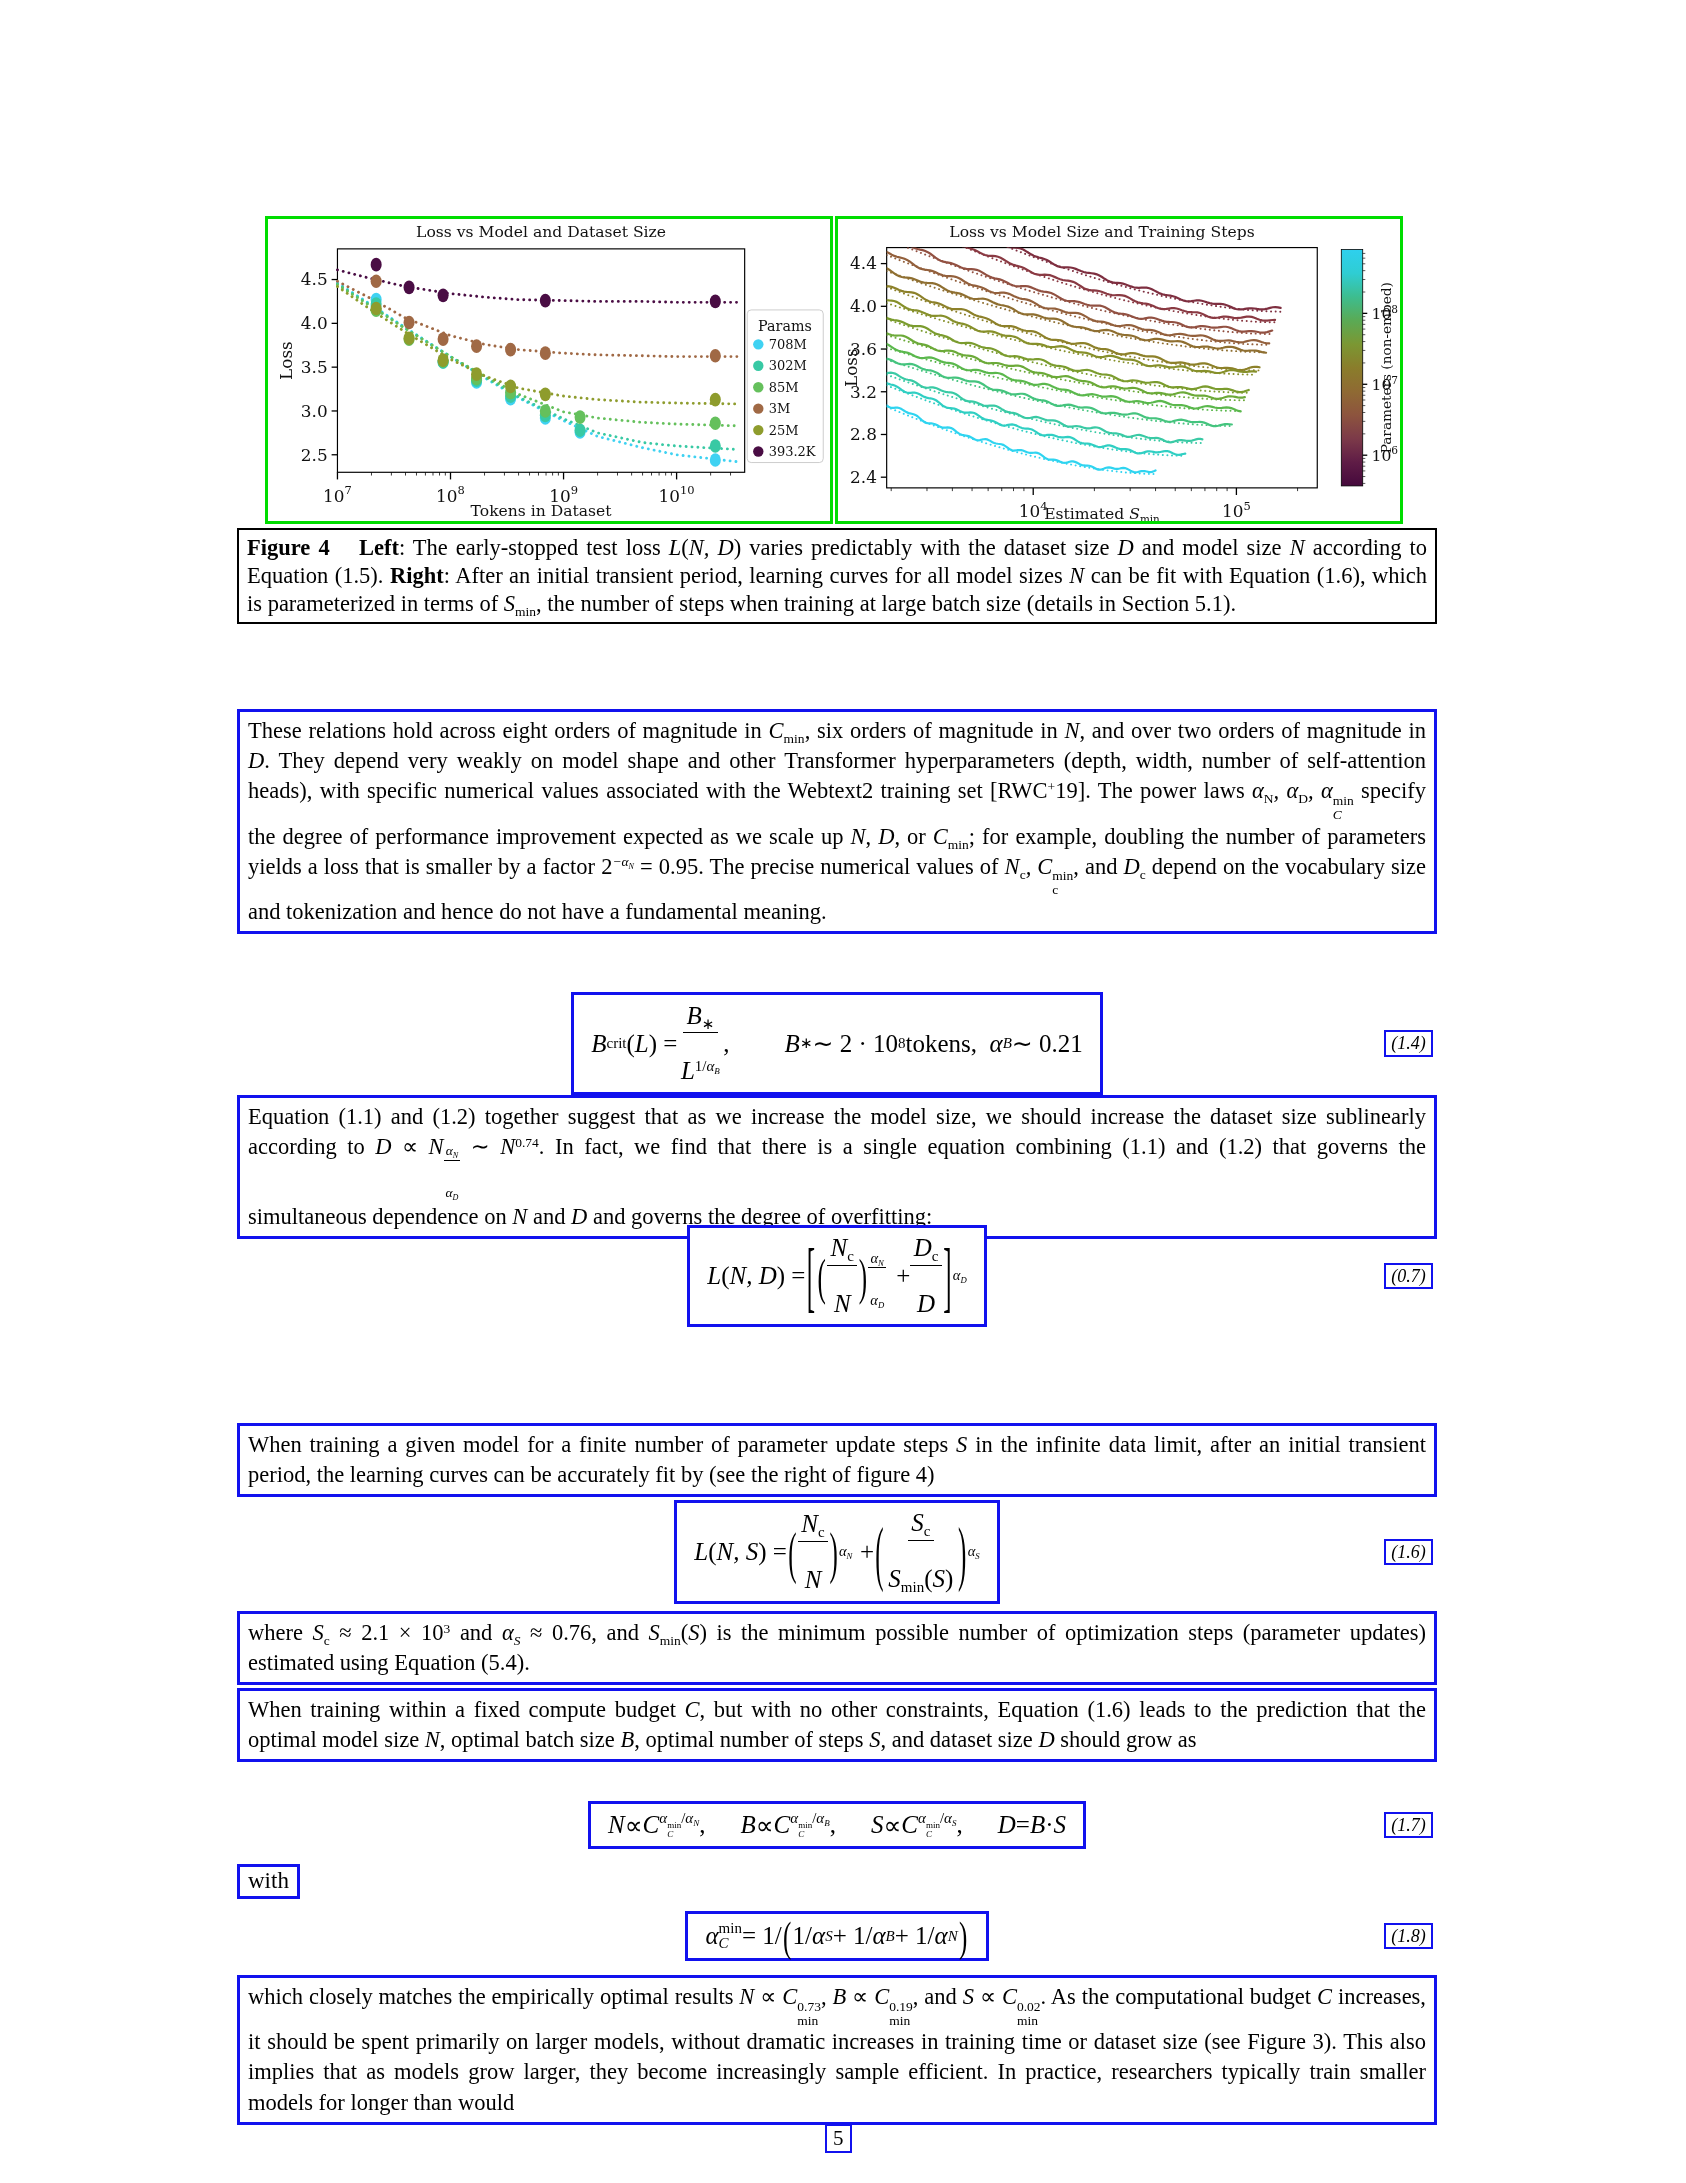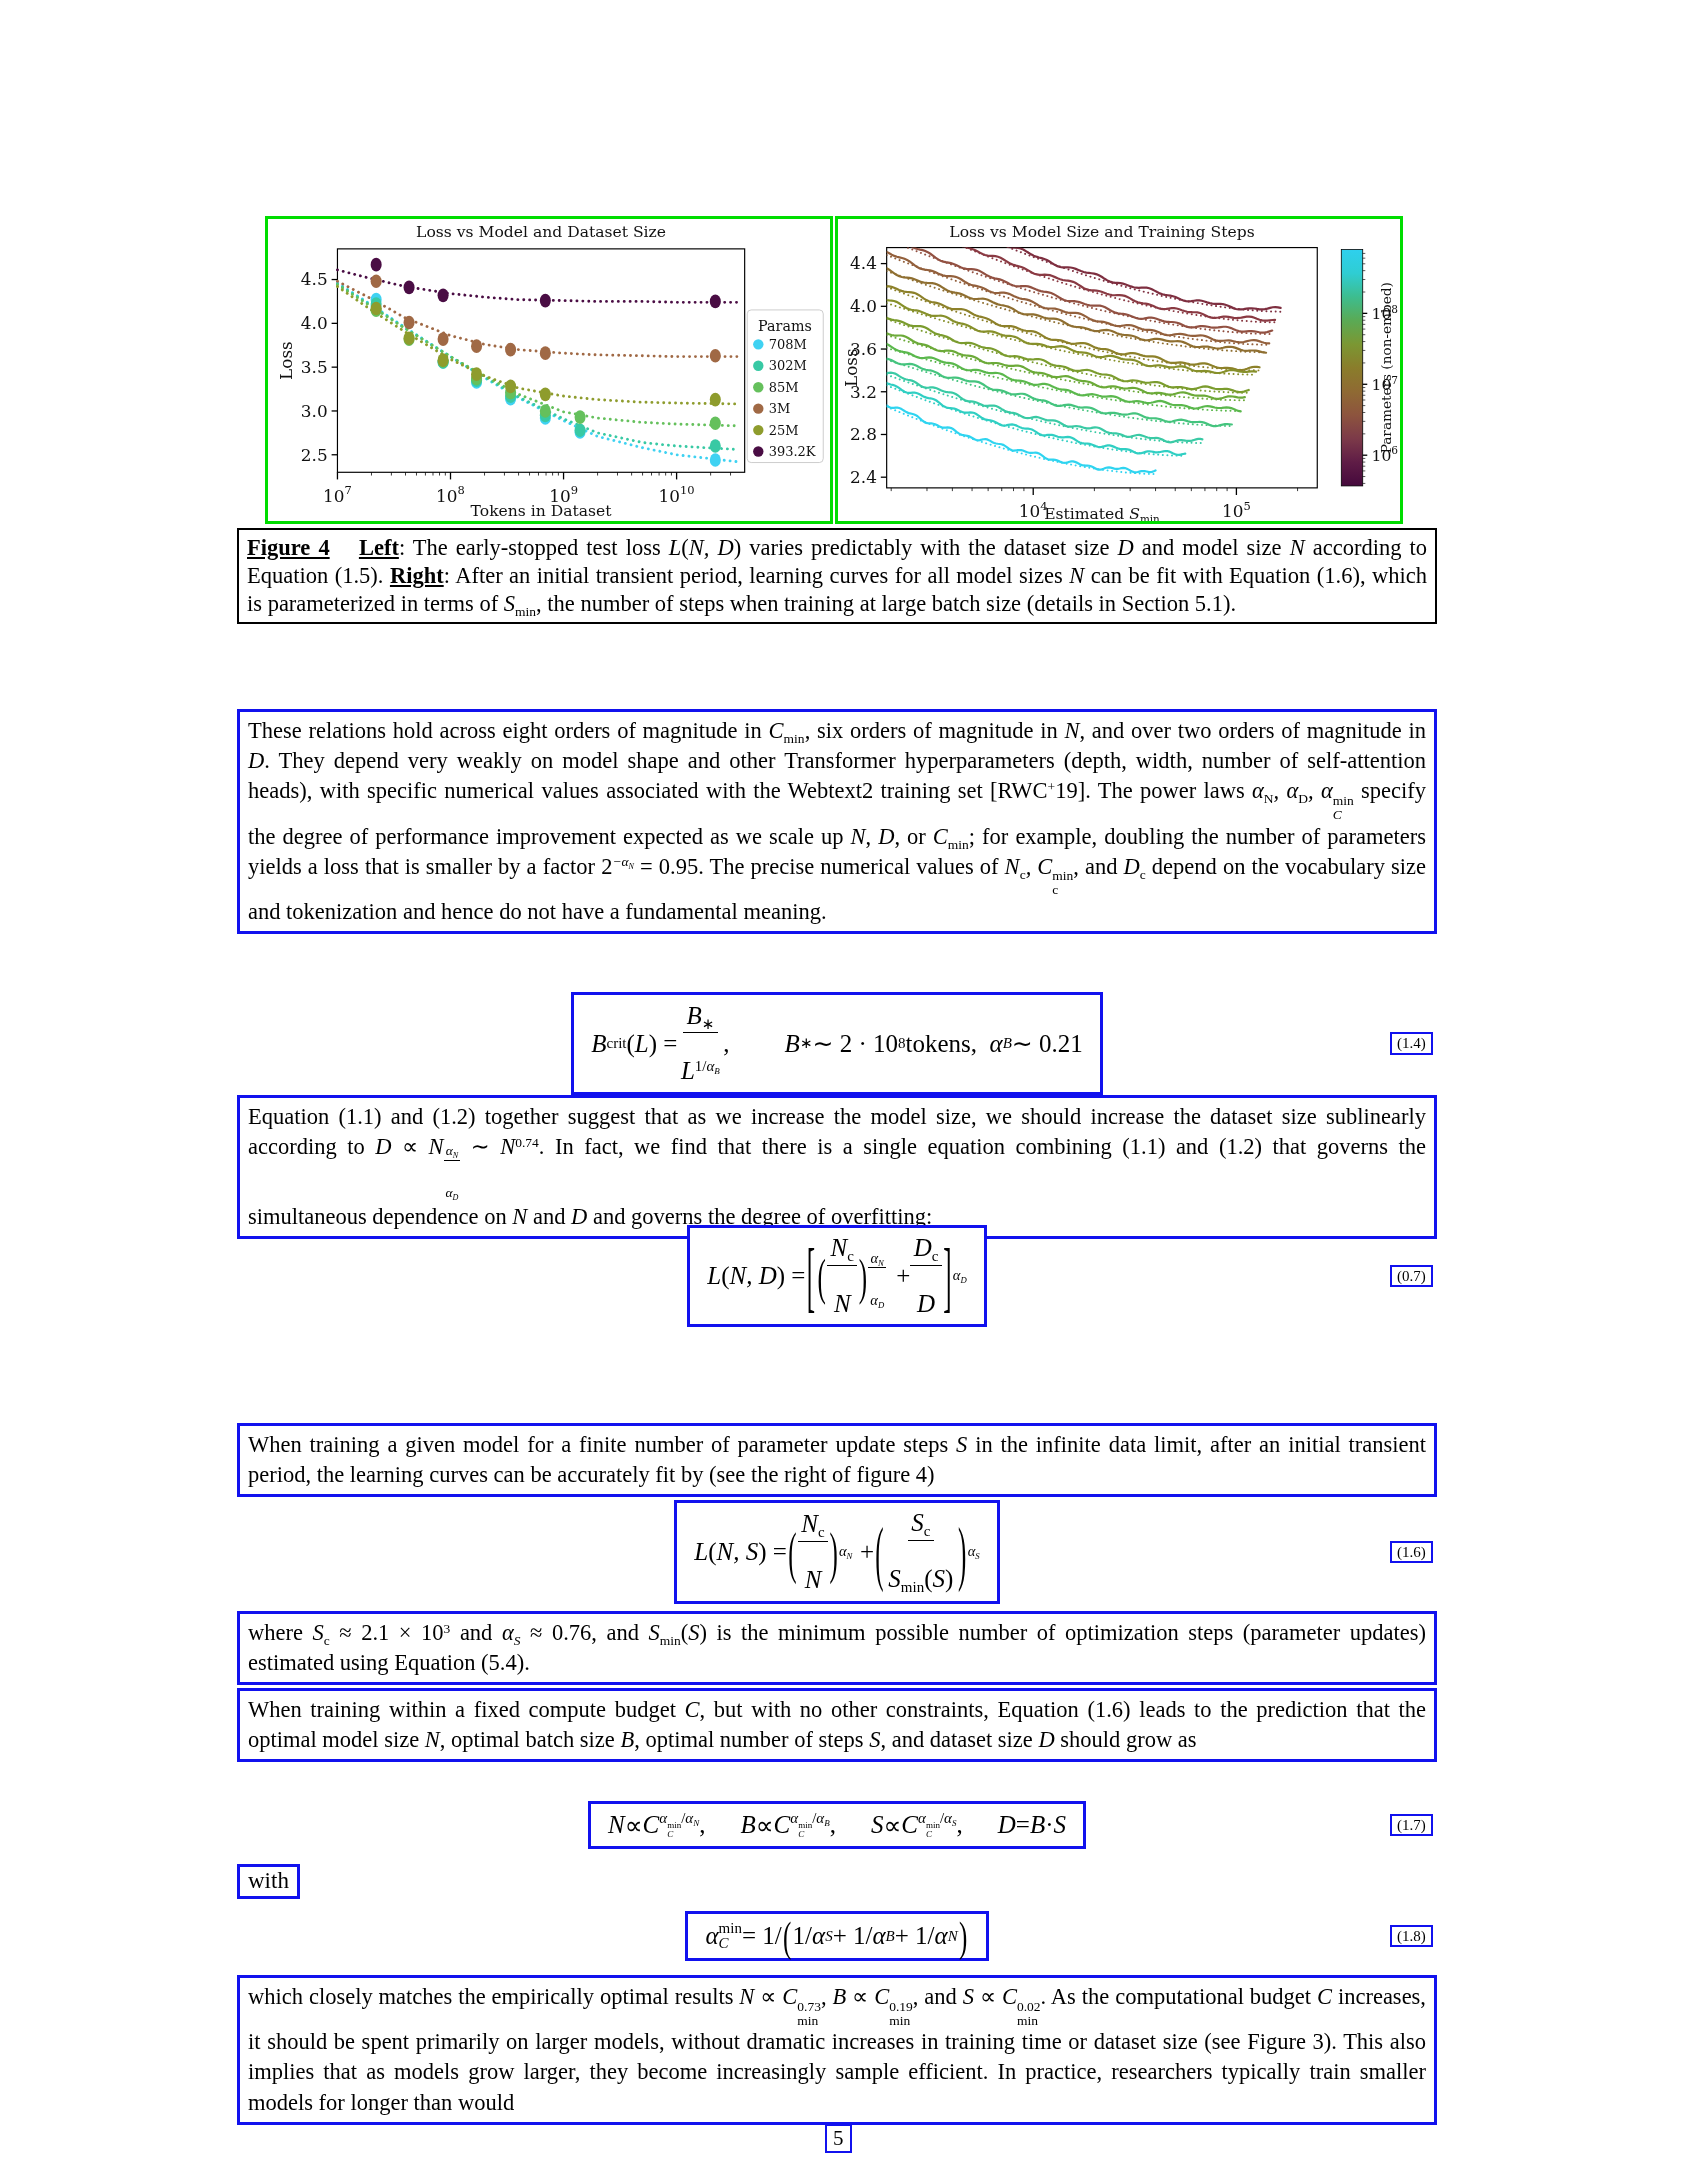--- a/index.html
+++ b/index.html
@@ -16,30 +16,30 @@
   .txt{position:absolute;left:237px;width:1200px;box-sizing:border-box;
        font-size:22.5px;line-height:1.34;text-align:justify;padding:4px 8px;}
   .blackbox{border:2.6px solid #000;line-height:1.24;}
   .bluebox{border:3.3px solid #1111ee;}
 
   .eqrow{position:absolute;left:237px;width:1200px;display:flex;
          align-items:center;justify-content:center;}
   .eqbox{border:3.3px solid #1111ee;background:#fff;padding:6.6px 17px;
          font-size:25px;white-space:nowrap;display:flex;align-items:center;}
   .tagbox{position:absolute;right:4px;border:2.6px solid #1111ee;
-          font-size:15px;padding:0.7px 5.3px;background:#fff;}
+          font-size:18px;padding:0.7px 5.3px;background:#fff;font-style:italic;}
   .withbox{position:absolute;left:237px;border:3.3px solid #1111ee;
            font-size:23px;padding:1.3px 8px;background:#fff;}
   .pagenum{position:absolute;left:825px;border:2px solid #1111ee;
            font-size:21px;padding:0 6px;background:#fff;}
 
   
   .m-r{font-style:normal;}
   .m-i{font-style:italic;}
-  .m-b{font-weight:bold;text-decoration:underline;}
+  .m-b{font-weight:bold;}
   .m-gap{display:inline-block;}
   .m-sub{font-size:.6em;vertical-align:-.34em;line-height:1;}
   .m-sup{font-size:.6em;vertical-align:.55em;line-height:1;}
   .sA{font-size:.58em;vertical-align:1.45em;line-height:1;}
   .sB{font-size:.58em;vertical-align:2.1em;line-height:1;}
   .sC{font-size:.58em;vertical-align:2.8em;line-height:1;}
   .m-ss{display:inline-flex;flex-direction:column;align-items:flex-start;
         font-size:.6em;line-height:1.02;vertical-align:-.5em;text-align:left;}
   .m-fr{display:inline-flex;flex-direction:column;align-items:center;
         vertical-align:-.6em;line-height:1.12;text-align:center;}

